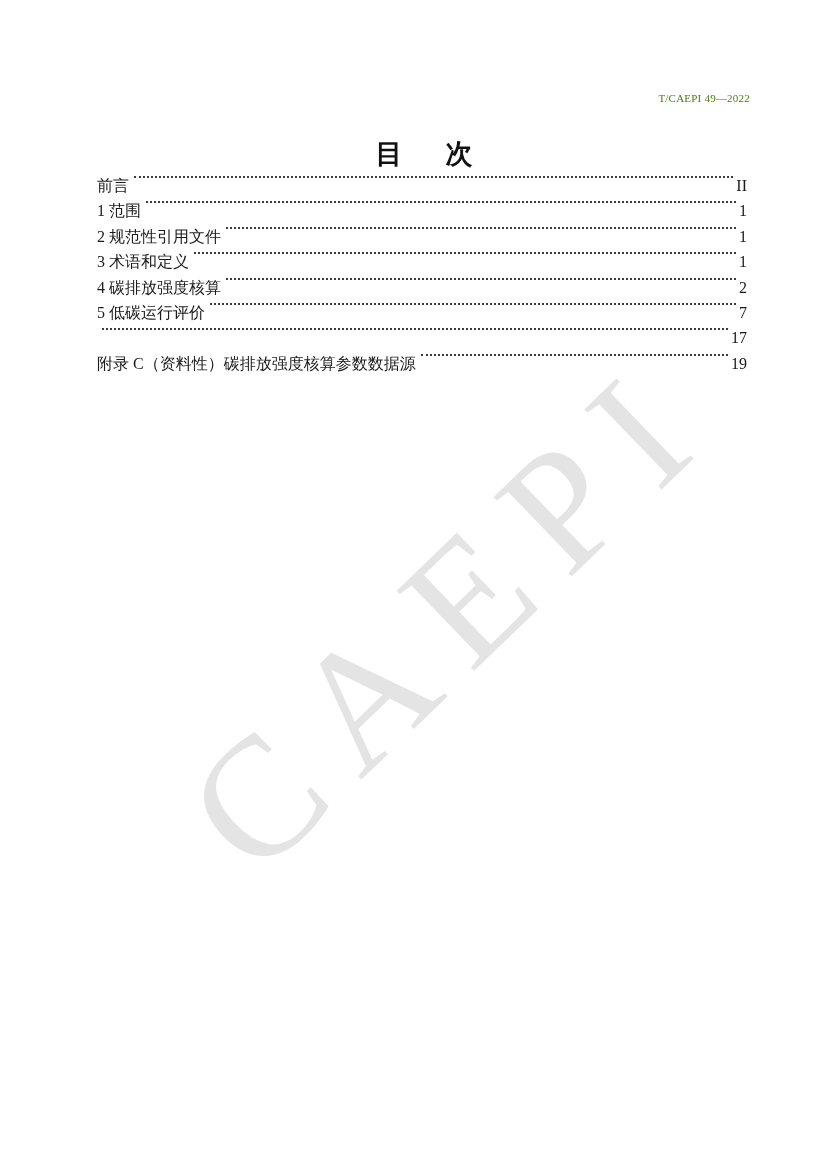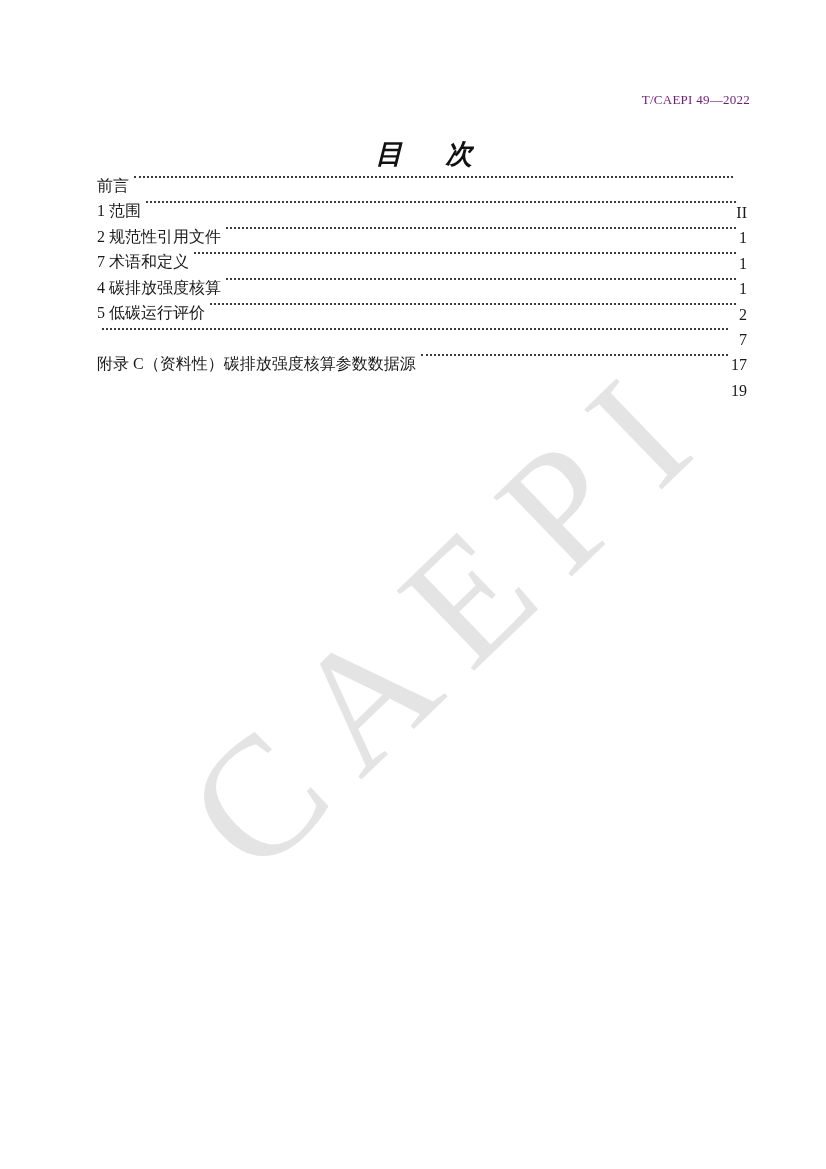--- a/index.html
+++ b/index.html
@@ -27,37 +27,37 @@
     white-space: nowrap;
     z-index: 0;
     user-select: none;
   }
   .watermark .wm-inner { margin-right: -0.18em; }
   .content { position: relative; z-index: 1; }
   
   .std-code {
     position: absolute;
     top: 92px; right: 76px;
-    font-size: 13px;
+    font-size: 11px;
     letter-spacing: 0.02em;
-    color: #701a75;
+    color: #4d7c0f;
     white-space: nowrap;
   }
   
   .doc-title {
     position: absolute;
     top: 136px; left: 0; width: 826px;
     text-align: center;
     font-family: "Liberation Sans", "DejaVu Sans", sans-serif;
     font-weight: bold;
     font-size: 27px;
     color: #111111;
     transform: translateX(11px);
   }
-  .doc-title .title-inner { letter-spacing: 1.6em; margin-right: -1.6em; font-style: italic; }
+  .doc-title .title-inner { letter-spacing: 1.6em; margin-right: -1.6em; }
   
   .toc {
     position: absolute;
     left: 97px; top: 176px;
     width: 650px;
   }
   .toc-row {
     display: flex;
     align-items: flex-start;
     height: 25.4px;
@@ -66,21 +66,21 @@
   }
   .toc-label { white-space: nowrap; }
   .toc-sub { font-size: 11px; line-height: 1; }
   .toc-dots {
     flex: 1 1 auto;
     min-width: 8px;
     height: 0;
     border-bottom: 2px dotted #3c3c3c;
     margin: 0 3px 4px 5px;
   }
-  .toc-page { white-space: nowrap; margin-top: 27px; }
+  .toc-page { white-space: nowrap; }
 </style>
 </head>
 <body>
 
 <div class="page">
 
   <div class="watermark">
     <span class="wm-inner">CAEPI</span>
   </div>
 
@@ -106,21 +106,21 @@
         <span class="toc-page">1</span>
       </div>
 
       <div class="toc-row">
         <span class="toc-label"><span>2 规范性引用文件</span><sub class="toc-sub"></sub><span></span></span>
         <span class="toc-dots"></span>
         <span class="toc-page">1</span>
       </div>
 
       <div class="toc-row">
-        <span class="toc-label"><span>7 术语和定义</span><sub class="toc-sub"></sub><span></span></span>
+        <span class="toc-label"><span>3 术语和定义</span><sub class="toc-sub"></sub><span></span></span>
         <span class="toc-dots"></span>
         <span class="toc-page">1</span>
       </div>
 
       <div class="toc-row">
         <span class="toc-label"><span>4 碳排放强度核算</span><sub class="toc-sub"></sub><span></span></span>
         <span class="toc-dots"></span>
         <span class="toc-page">2</span>
       </div>
 

